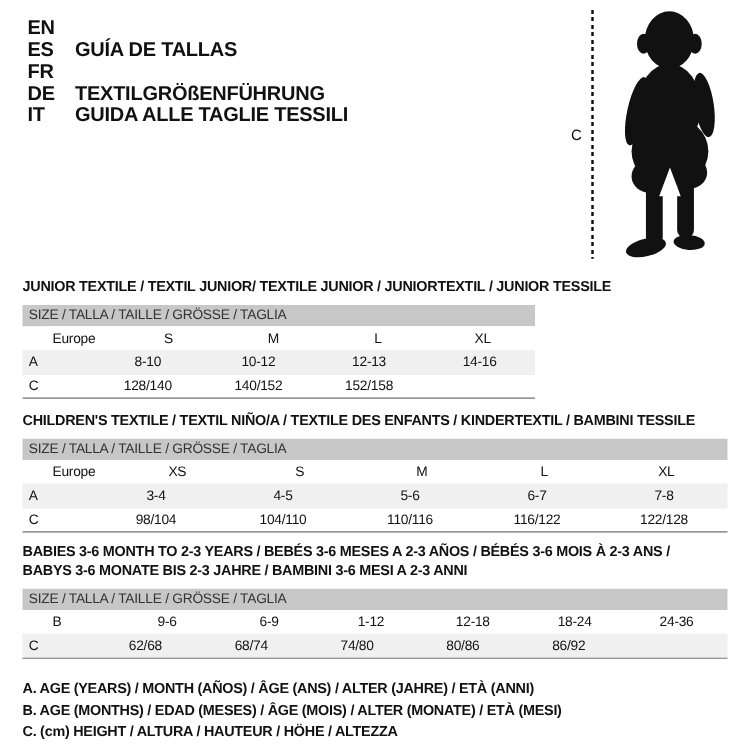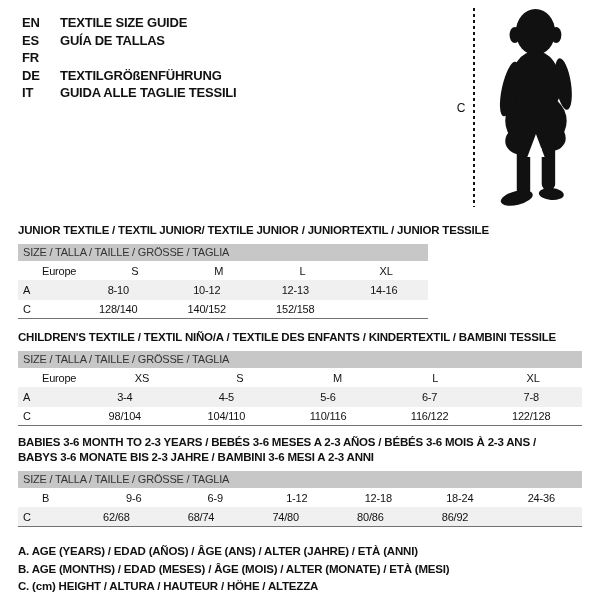--- a/index.html
+++ b/index.html
@@ -9,21 +9,21 @@
     background:var(--bg,#fff);
     color:var(--ink,#111);
     overflow:hidden;
     letter-spacing:-0.2px;
   }
   .page { width:600px; height:600px; position:relative; }
 
   
   .top { display:flex; height:215px; }
   .langs { flex:1; padding:14px 0 0 22px; }
-  .lang-row { display:flex; line-height:17.5px; font-size:13px; font-weight:bold; }
+  .lang-row { display:flex; line-height:17.5px; font-size:16px; font-weight:bold; }
   .lang-code { width:38px; flex:0 0 38px; }
   .lang-label { white-space:nowrap; }
 
   .figure { position:relative; width:148px; height:215px; }
   .figure-c {
     position:absolute; left:0; top:101px; width:18px;
     text-align:center; font-size:12px; line-height:14px;
   }
   .dashline {
     position:absolute; left:21px; top:8px; width:2px; height:199px;
@@ -57,21 +57,20 @@
 </style>
 </head>
 <body>
 
 <div class="page">
 
   <div class="top">
     <div class="langs">
       <div class="lang-row">
         <span class="lang-code">EN</span>
-        <span class="lang-label">TEXTILE SIZE GUIDE</span>
       </div>
       <div class="lang-row">
         <span class="lang-code">ES</span>
         <span class="lang-label">GUÍA DE TALLAS</span>
       </div>
       <div class="lang-row">
         <span class="lang-code">FR</span>
       </div>
       <div class="lang-row">
         <span class="lang-code">DE</span>
@@ -190,18 +189,18 @@
             <div class="tcell">68/74</div>
             <div class="tcell">74/80</div>
             <div class="tcell">80/86</div>
             <div class="tcell">86/92</div>
           </div>
         </div>
     </div>
   </section>
 
   <div class="notes">
-    <div class="note-line">A. AGE (YEARS) / EDAD (AÑOS) / ÂGE (ANS) / ALTER (JAHRE) / ETÀ (ANNI)</div>
+    <div class="note-line">A. AGE (YEARS) / MONTH (AÑOS) / ÂGE (ANS) / ALTER (JAHRE) / ETÀ (ANNI)</div>
     <div class="note-line">B. AGE (MONTHS) / EDAD (MESES) / ÂGE (MOIS) / ALTER (MONATE) / ETÀ (MESI)</div>
     <div class="note-line">C. (cm) HEIGHT / ALTURA / HAUTEUR / HÖHE / ALTEZZA</div>
   </div>
 
 </div>
 
 </body></html>

